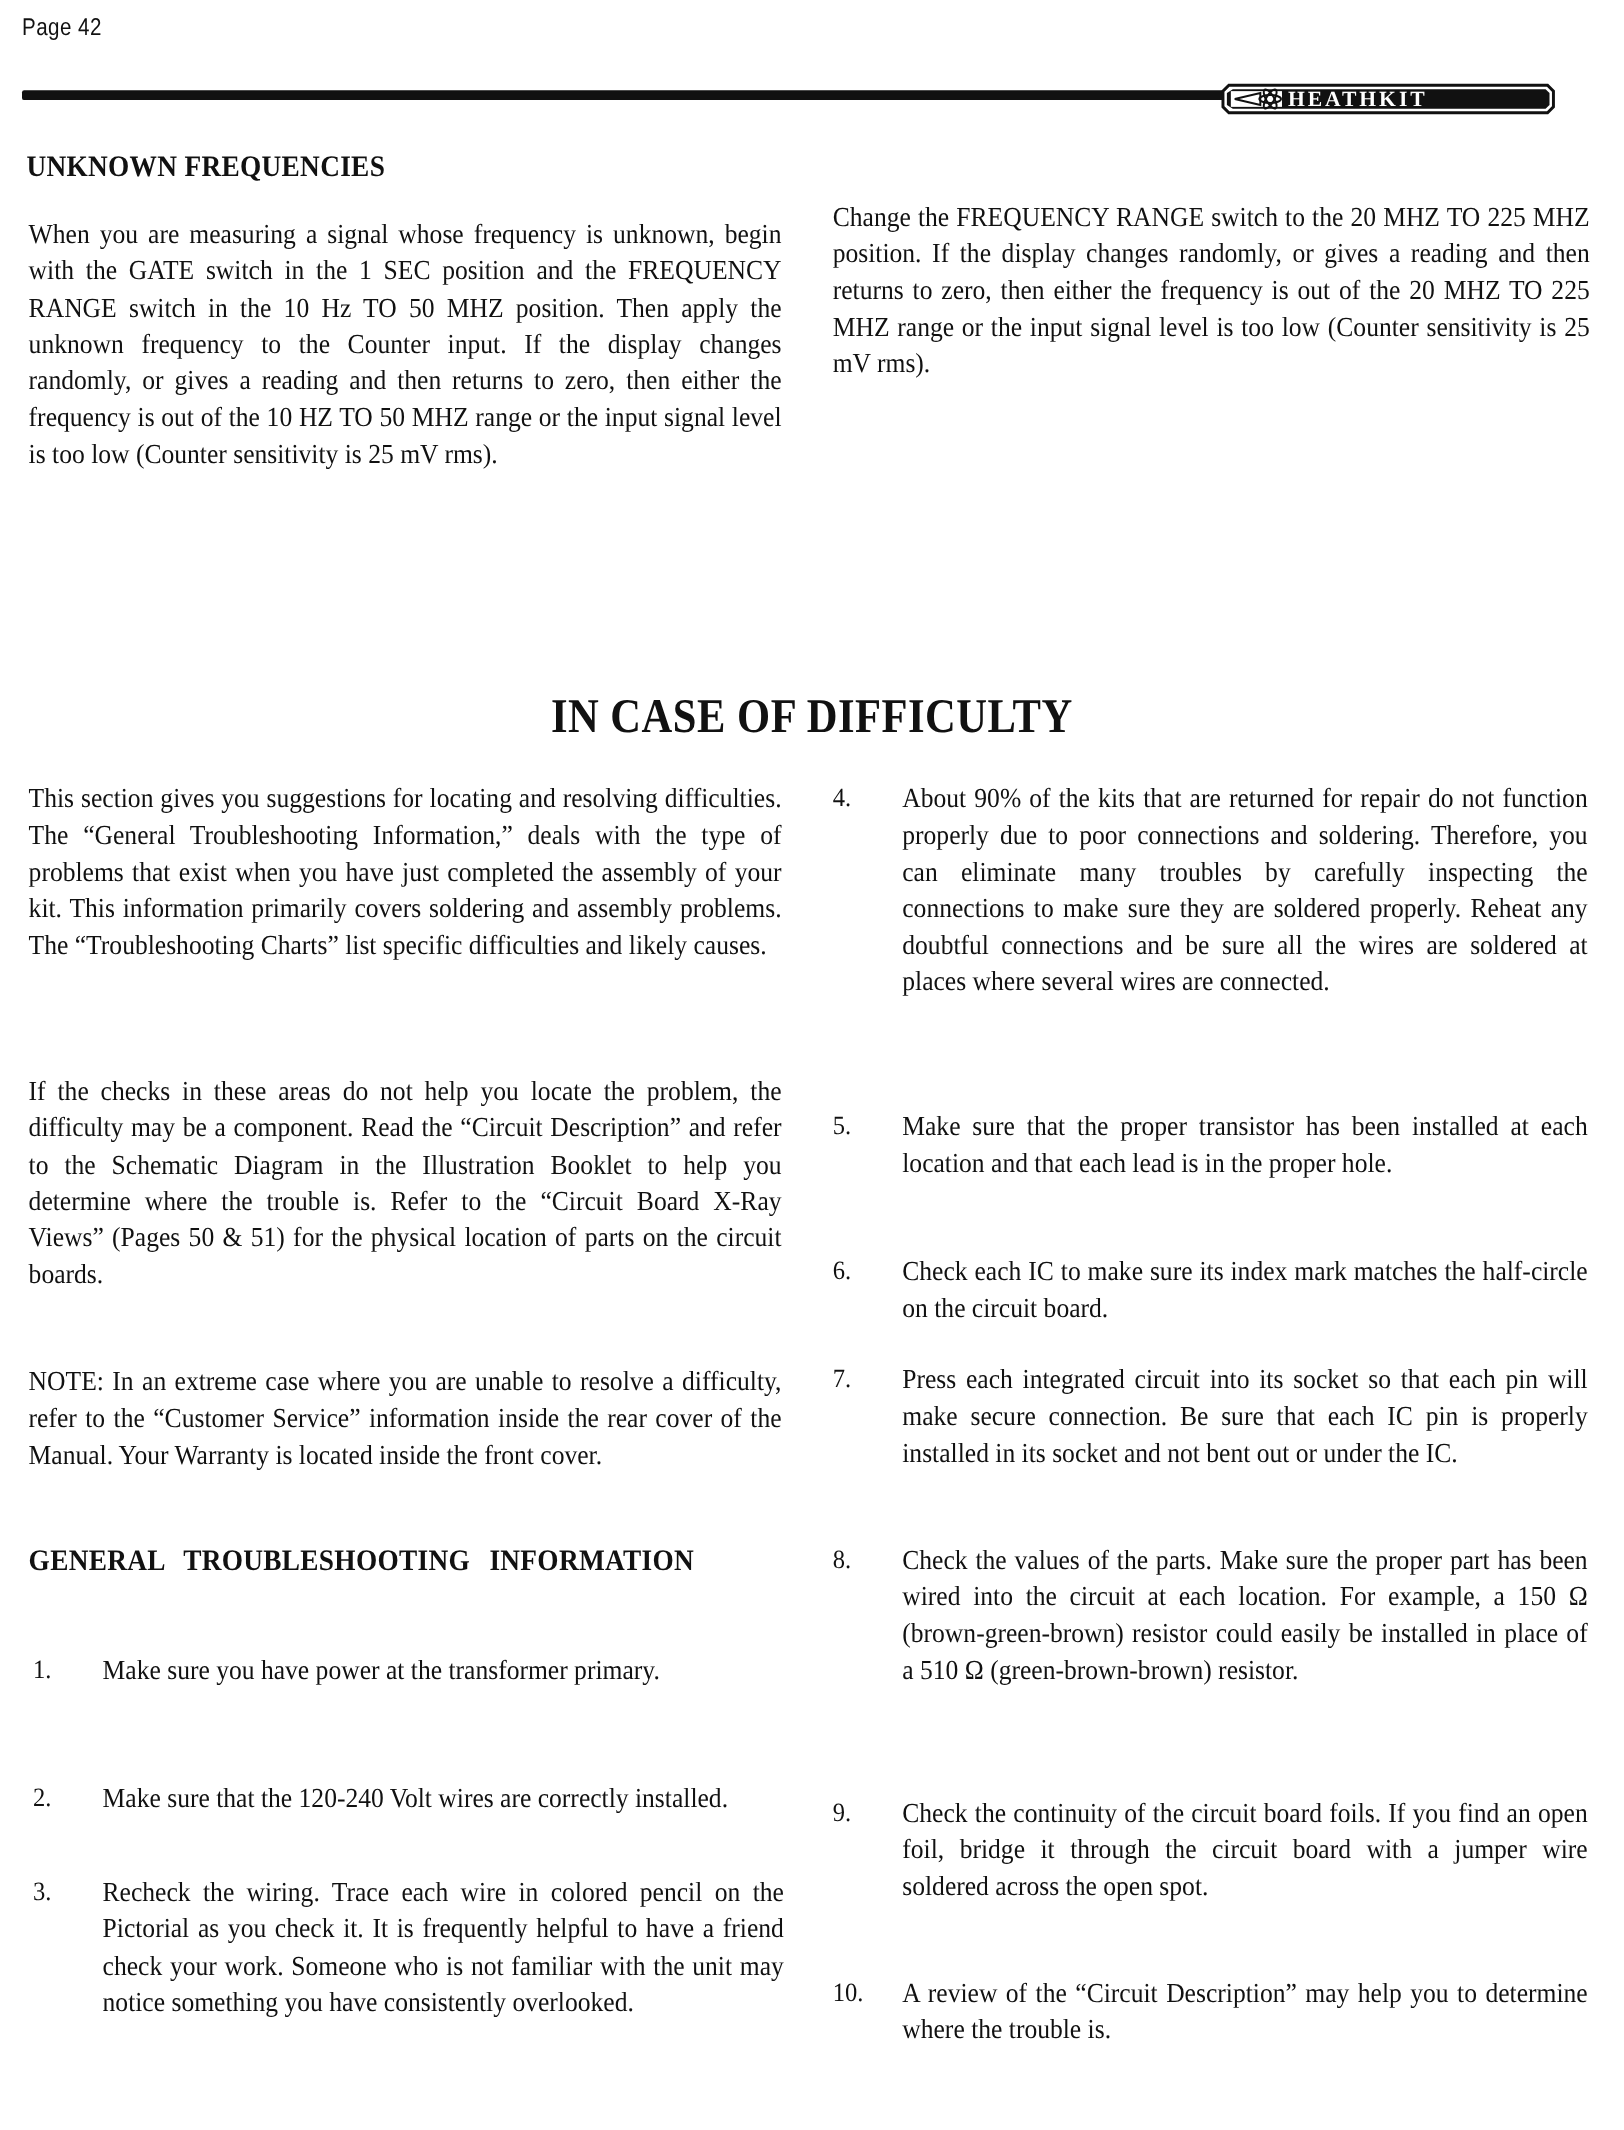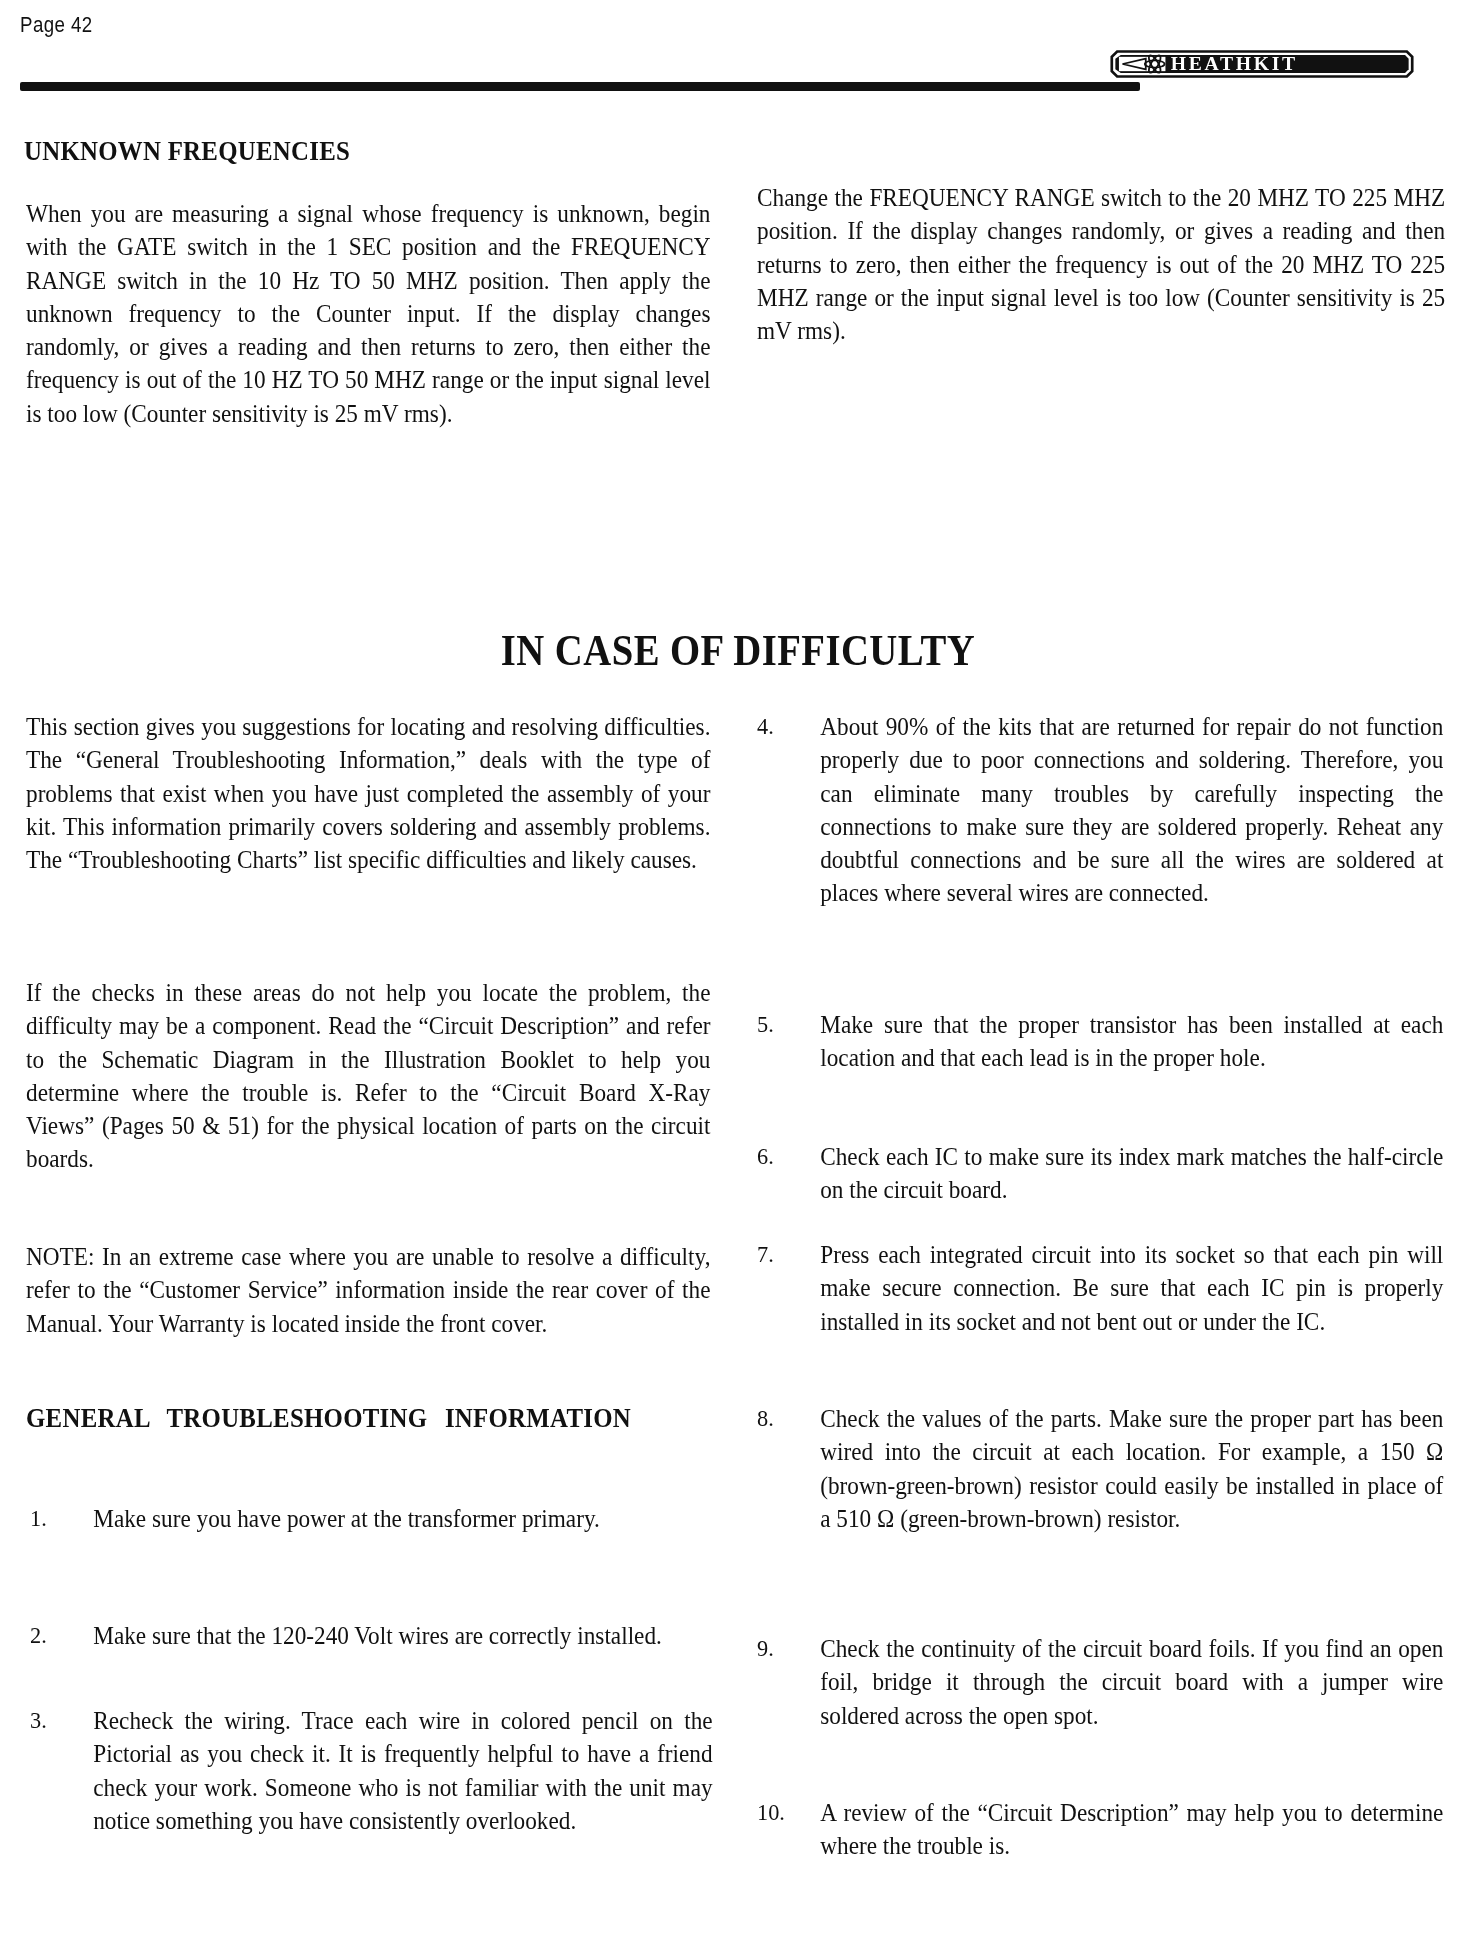--- a/index.html
+++ b/index.html
@@ -1,19 +1,19 @@
 <!DOCTYPE html>
 <html><head>
 <meta charset="utf-8">
 <style>
   html, body { margin: 0; padding: 0; background: #ffffff; }
   body { width: 1476px; height: 1936px; position: relative; overflow: hidden; color: #111; font-family: "Liberation Serif", "DejaVu Serif", serif; }
   .page-number { position: absolute; left: 20px; top: 12px; font-family: "Liberation Sans", sans-serif; font-size: 22px; letter-spacing: 0.5px; transform: scaleX(0.85); transform-origin: left top; }
   .header-rule { position: absolute; left: 20px; top: 82px; width: 1120px; height: 9px; background: #111; border-radius: 2px; }
-  .logo { position: absolute; left: 1110px; top: 46px; width: 304px; height: 36px; }
+  .logo { position: absolute; left: 1110px; top: 72px; width: 304px; height: 36px; }
   .logo svg { width: 100%; height: 100%; display: block; }
   .logo-text { font-family: "Liberation Serif", serif; font-weight: bold; font-size: 22px; letter-spacing: 3px; fill: #fff; }
 
   h2.section-heading { position: absolute; margin: 0; font-size: 27px; font-weight: bold; letter-spacing: 0.3px; transform: scaleX(0.92); transform-origin: left top; }
   .para { position: absolute; margin: 0; font-size: 25px; line-height: 33.3px; text-align: justify; transform: scaleX(0.93); transform-origin: left top; }
 
   .main-title { position: absolute; left: 0; width: 1476px; top: 625px; text-align: center; margin: 0; font-size: 44px; font-weight: bold; transform: scaleX(0.88); transform-origin: center top; letter-spacing: 0.5px; }
 
   .list-item { position: absolute; display: flex; transform: scaleX(0.93); transform-origin: left top; }
   .list-item .num { width: 68px; flex: none; font-size: 24px; line-height: 33.3px; }

